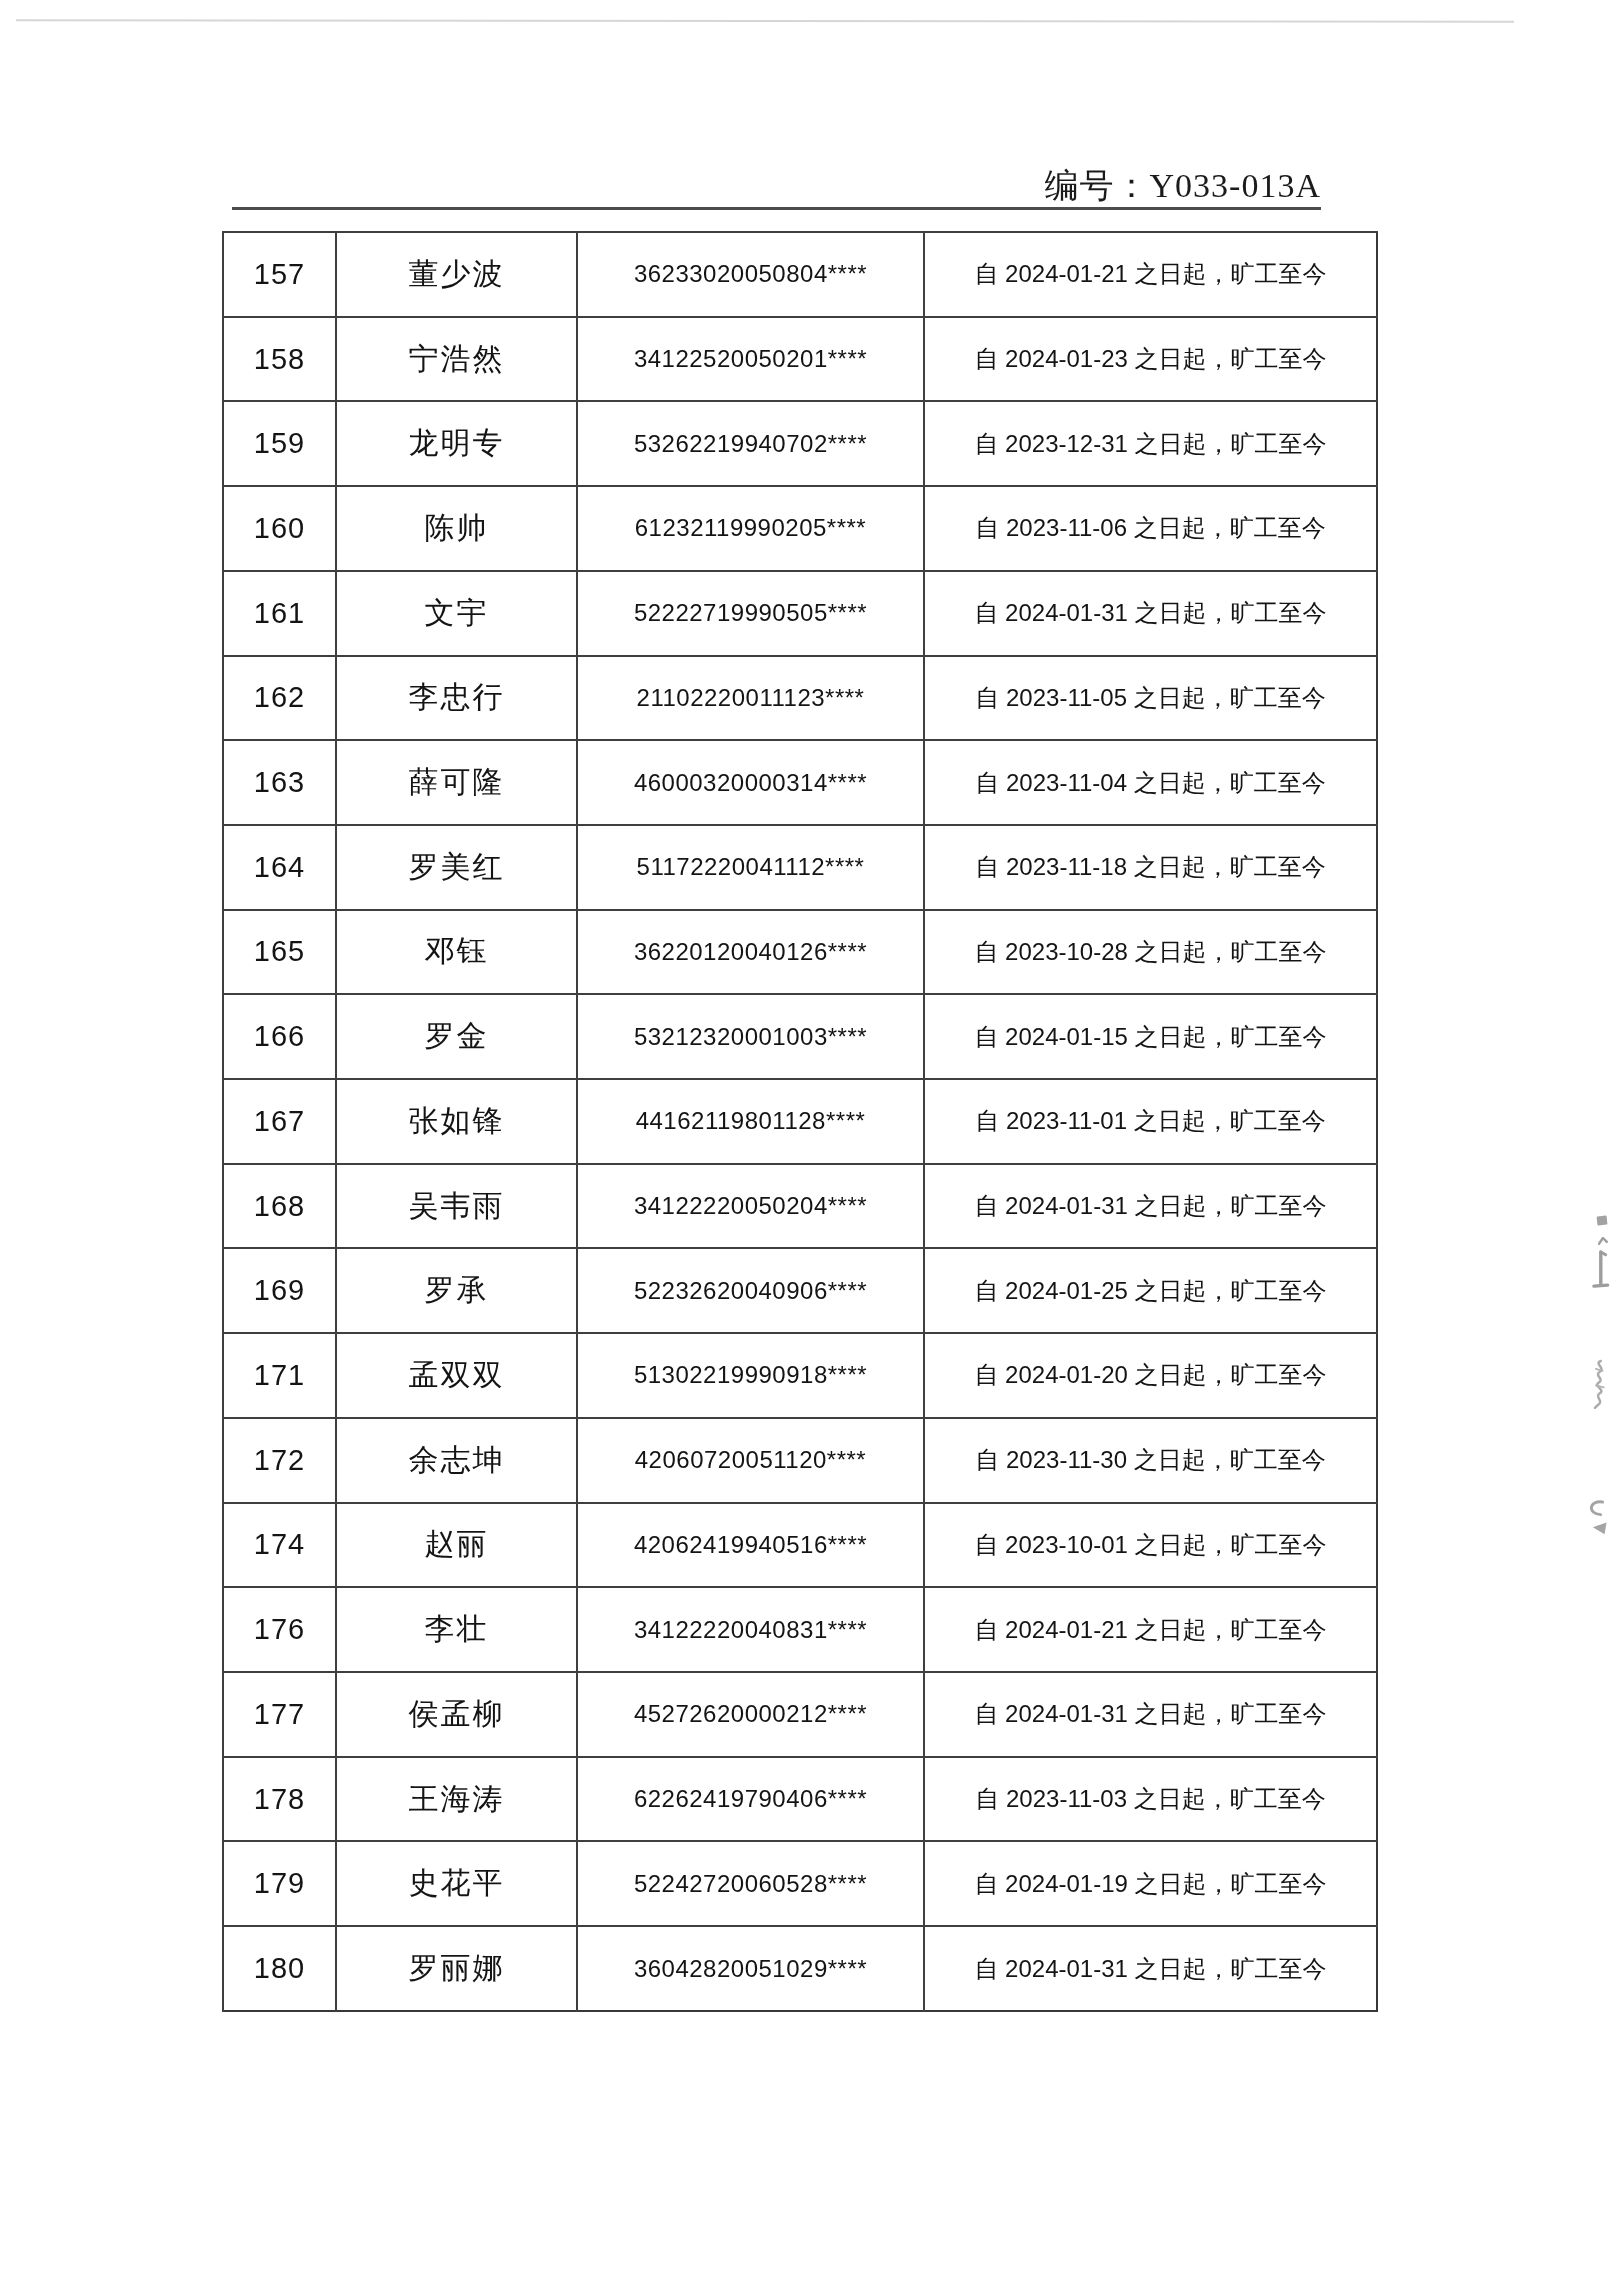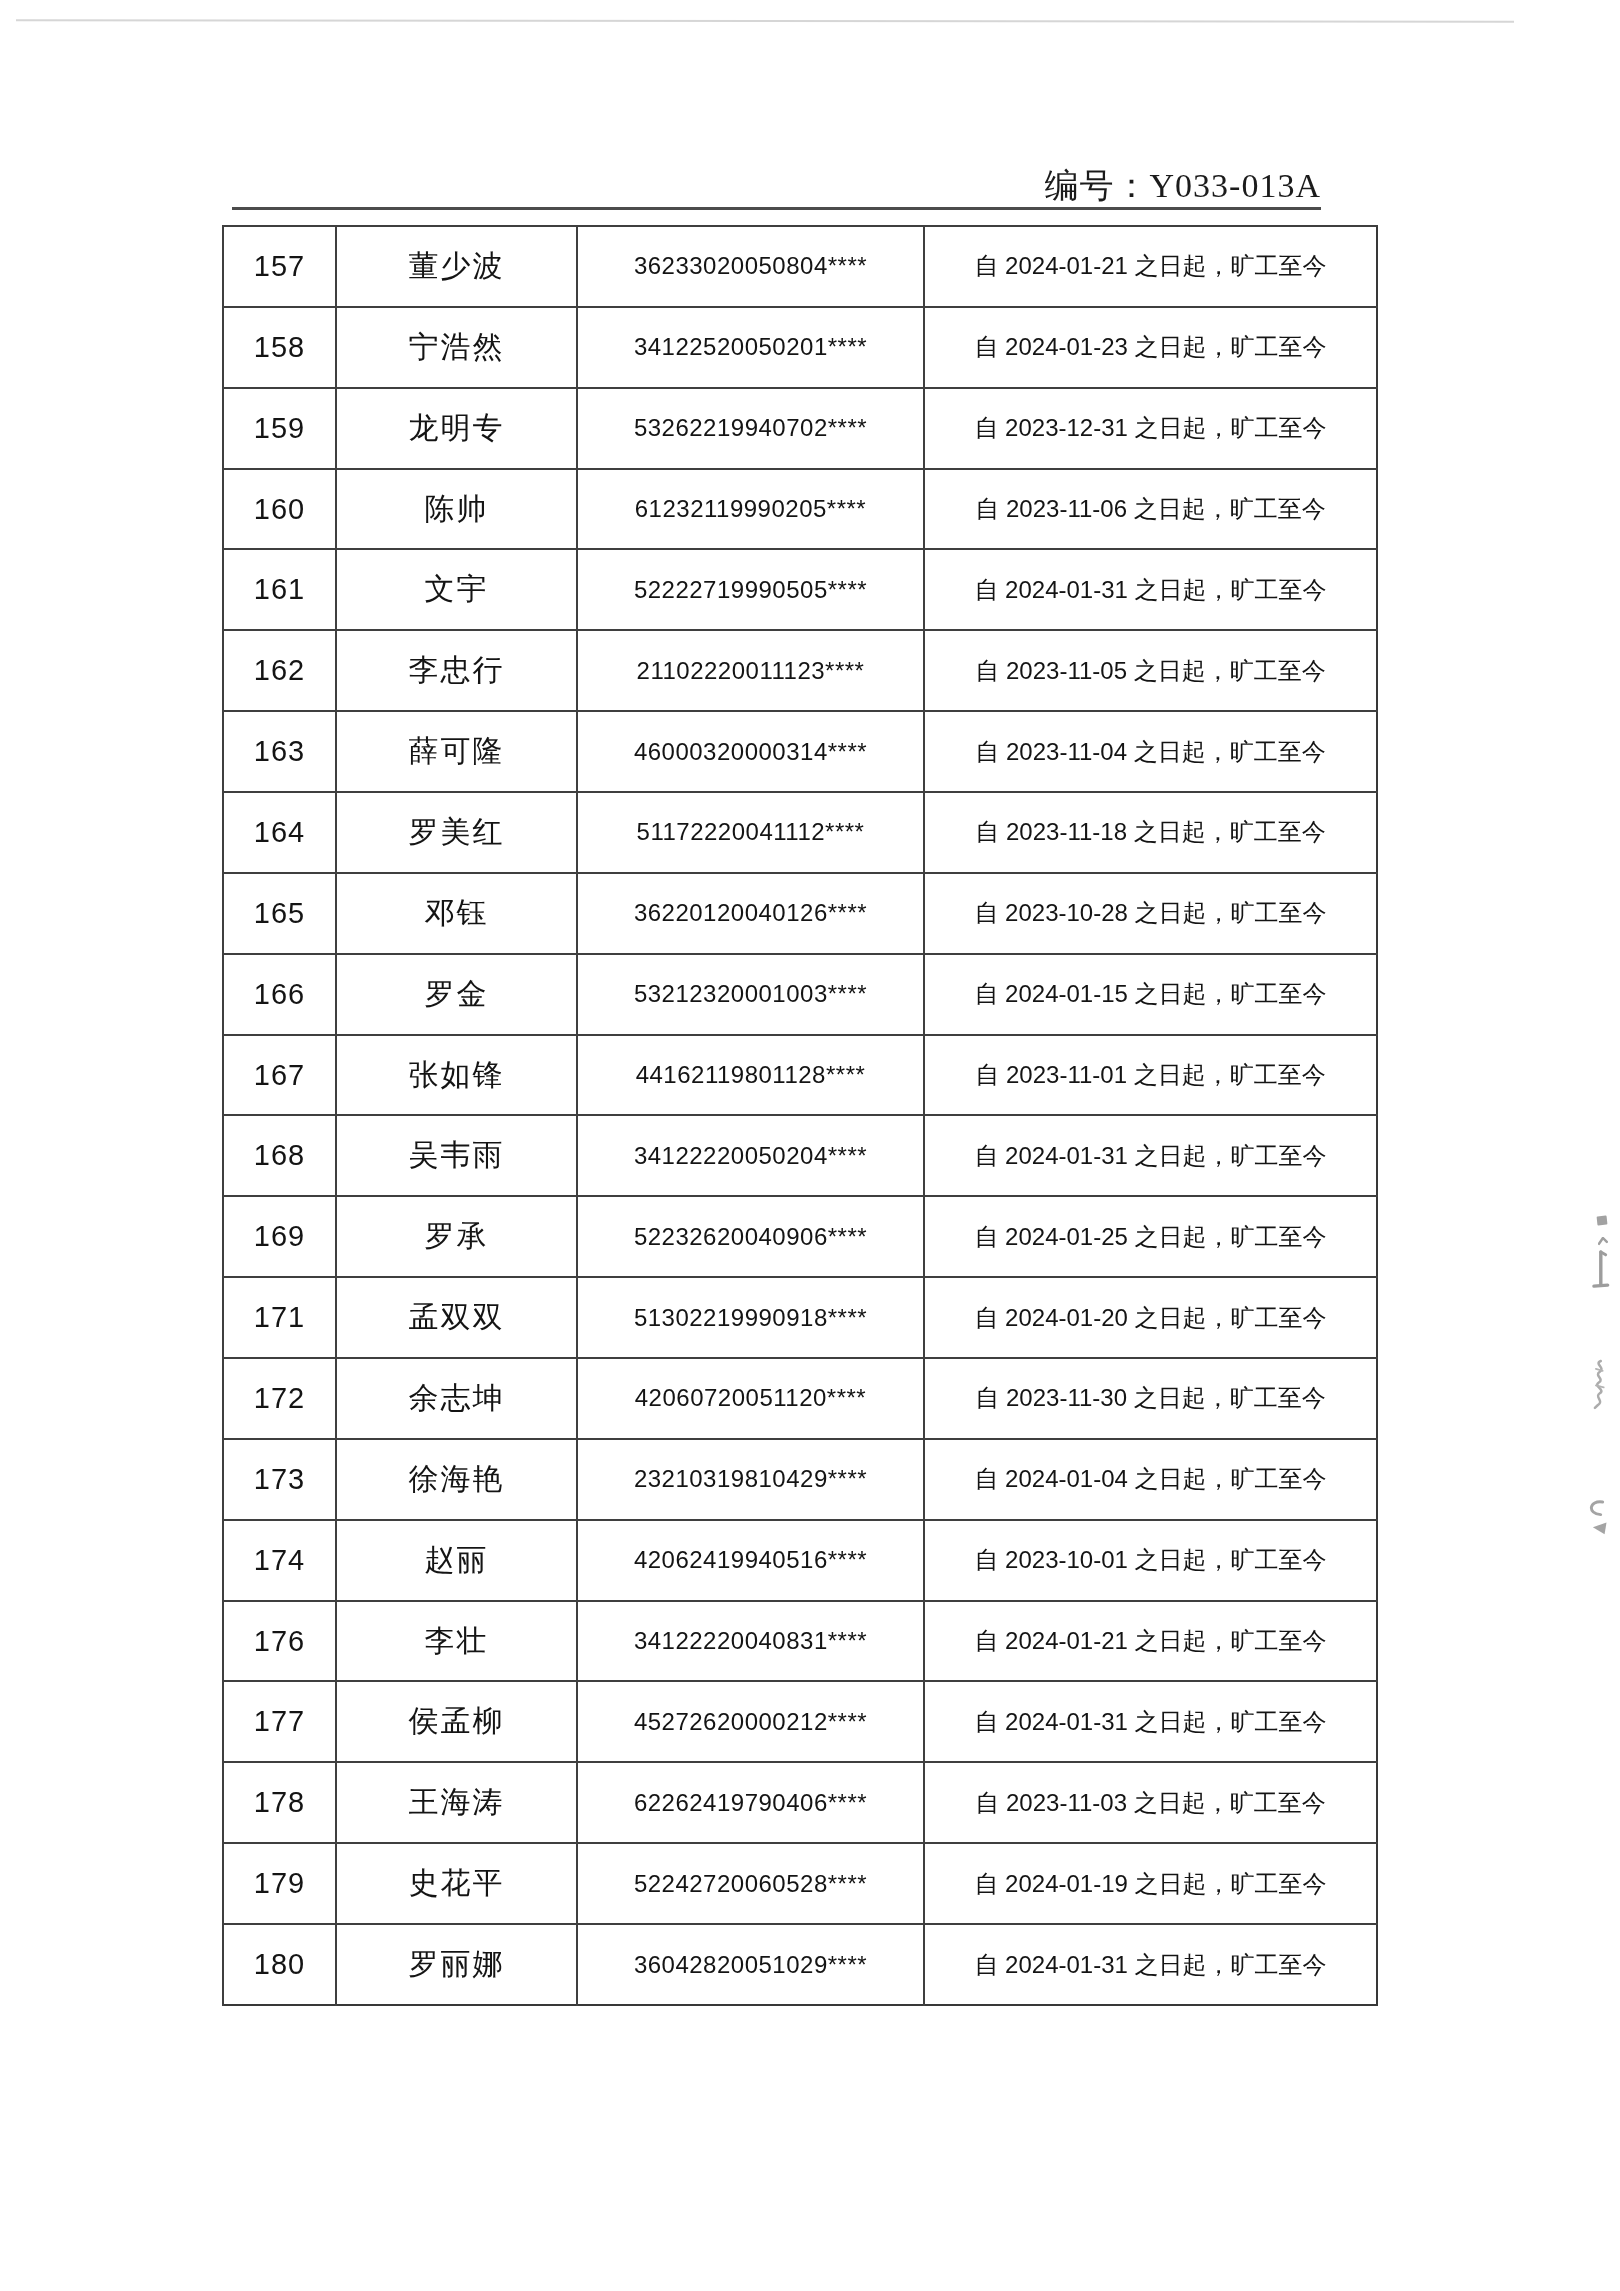--- a/index.html
+++ b/index.html
@@ -35,21 +35,21 @@
   }
   .header-rule{
     position:absolute;
     top:207px;left:232px;
     width:1089px;height:2.9px;
     background:#4c4c4c;
   }
   
   table.roster{
     position:absolute;
-    left:222px;top:225px;
+    left:222px;top:231px;
     width:1154px;height:1781px;
     border-collapse:collapse;
     table-layout:fixed;
     border:2.9px solid #383838;
   }
   table.roster td{
     border-left:2px solid #3f3f3f;
     border-top:2.9px solid #3f3f3f;
     vertical-align:middle;
     text-align:center;
@@ -187,26 +187,20 @@
       <td class="c-id">51302219990918****</td>
       <td class="c-status">自 2024-01-20 之日起，旷工至今</td>
     </tr>
         <tr>
       <td class="c-no">172</td>
       <td class="c-name">余志坤</td>
       <td class="c-id">42060720051120****</td>
       <td class="c-status">自 2023-11-30 之日起，旷工至今</td>
     </tr>
         <tr>
-      <td class="c-no">173</td>
-      <td class="c-name">徐海艳</td>
-      <td class="c-id">23210319810429****</td>
-      <td class="c-status">自 2024-01-04 之日起，旷工至今</td>
-    </tr>
-        <tr>
       <td class="c-no">174</td>
       <td class="c-name">赵丽</td>
       <td class="c-id">42062419940516****</td>
       <td class="c-status">自 2023-10-01 之日起，旷工至今</td>
     </tr>
         <tr>
       <td class="c-no">176</td>
       <td class="c-name">李壮</td>
       <td class="c-id">34122220040831****</td>
       <td class="c-status">自 2024-01-21 之日起，旷工至今</td>

